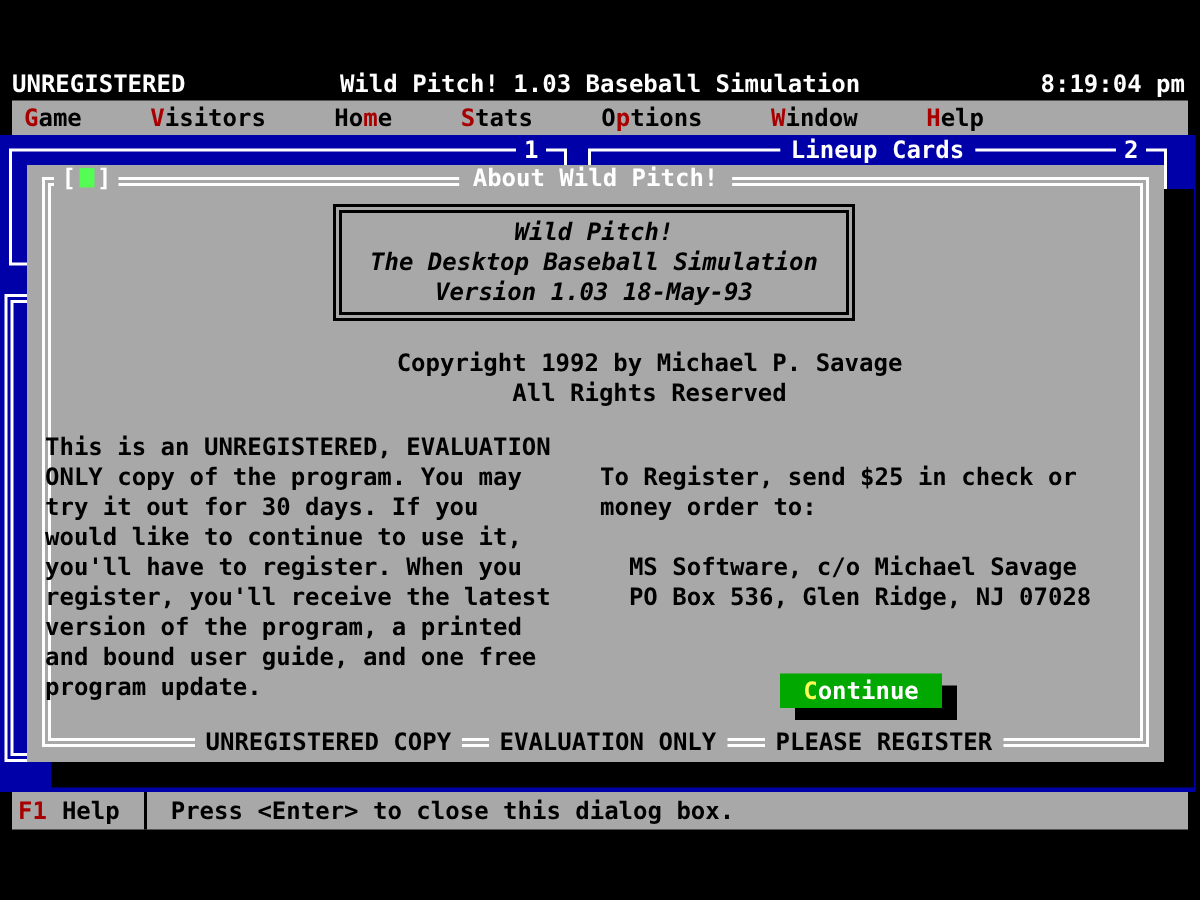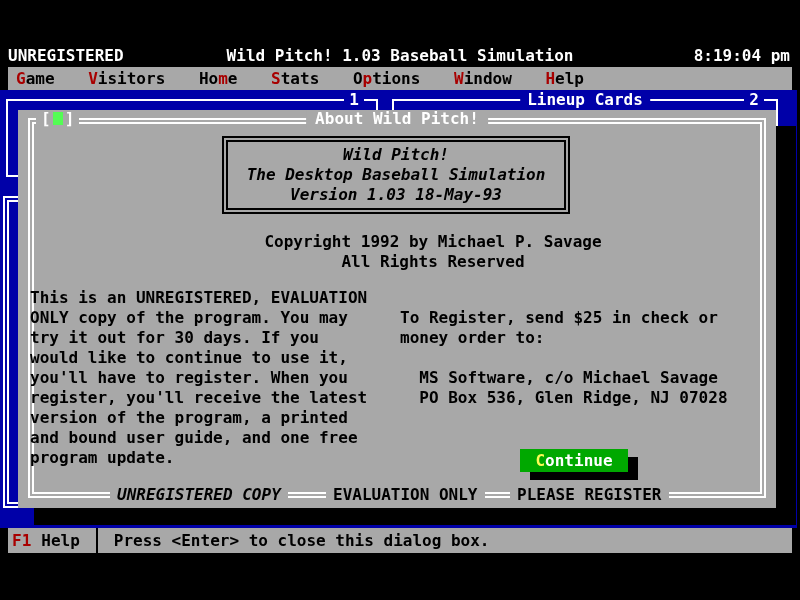--- a/index.html
+++ b/index.html
@@ -6,21 +6,21 @@
   #screen{position:relative;width:800px;height:600px;background:#000;overflow:hidden;
           font-family:"DejaVu Sans Mono","Liberation Mono",monospace;font-weight:bold;
           font-size:16px;color:#000;}
   
   .titlebar{position:absolute;left:0;top:45px;width:800px;height:22px;background:#000;color:#fff;line-height:22px;}
   .titlebar .tleft{position:absolute;left:8px;}
   .titlebar .tcenter{position:absolute;left:0;width:100%;text-align:center;}
   .titlebar .tright{position:absolute;right:10px;margin-left:46px;}
   
   .menubar{position:absolute;left:8px;top:67px;width:784px;height:23px;background:#A8A8A8;line-height:23px;white-space:nowrap;}
-  .menubar .mitem{display:inline-block;margin-left:24px;cursor:default;}
+  .menubar .mitem{display:inline-block;margin-left:36px;cursor:default;}
   .menubar .mitem:first-child{margin-left:8px;}
   .hotkey{color:#A80000;}
   
   .desktop{position:absolute;left:0;top:90px;width:797px;height:438px;background:#0000A8;}
   
   .bgwin{position:absolute;border:2px solid #fff;}
   .bgwin .wtitle{position:absolute;top:-11px;left:50%;transform:translateX(-50%);height:20px;line-height:20px;background:#0000A8;color:#fff;padding:0 7px;white-space:nowrap;}
   .bgwin .wnum{position:absolute;top:-11px;right:12px;height:20px;line-height:20px;background:#0000A8;color:#fff;padding:0 5px;}
   #win-scoreboard{left:6px;top:99px;width:368px;height:74px;}
   #win-lineup{left:392px;top:99px;width:382px;height:340px;}
@@ -38,21 +38,21 @@
   .about-box{position:absolute;left:204px;top:26px;width:348px;height:78px;border:6px double #000;text-align:center;box-sizing:border-box;padding-top:3px;}
   .about-box div{line-height:20px;white-space:nowrap;font-style:italic;}
   .copyright{position:absolute;left:0;top:122px;width:100%;text-align:center;padding-left:36px;}
   .copyright div{line-height:20px;}
   .para{position:absolute;white-space:pre;line-height:20px;}
   #para-left{left:12px;top:178px;}
   #para-right{left:382px;top:198px;}
   .btn-continue{position:absolute;left:502px;top:339px;width:108px;height:23px;background:#00A800;color:#fff;text-align:center;line-height:23px;box-shadow:10px 8px 0 0 #000;cursor:default;}
   .btn-continue .bkey{color:#FCFC54;}
   .dlg-foot{position:absolute;top:376px;height:18px;line-height:18px;background:#A8A8A8;padding:0 7px;white-space:nowrap;z-index:2;}
-  #foot-left{left:92px;font-style:italic;}
+  #foot-left{left:112px;}
   #foot-center{left:308px;}
   #foot-right{left:492px;}
   
   .statusbar{position:absolute;left:8px;top:528px;width:784px;height:25px;background:#A8A8A8;line-height:25px;white-space:nowrap;}
   .statusbar .f1{color:#A80000;margin-left:4px;}
   .statusbar .shelp{margin-left:10px;}
   .statusbar .sep{display:inline-block;width:2px;height:25px;background:#000;vertical-align:top;margin-left:16px;}
   .statusbar .smsg{margin-left:16px;}
 </style>
 </head>

